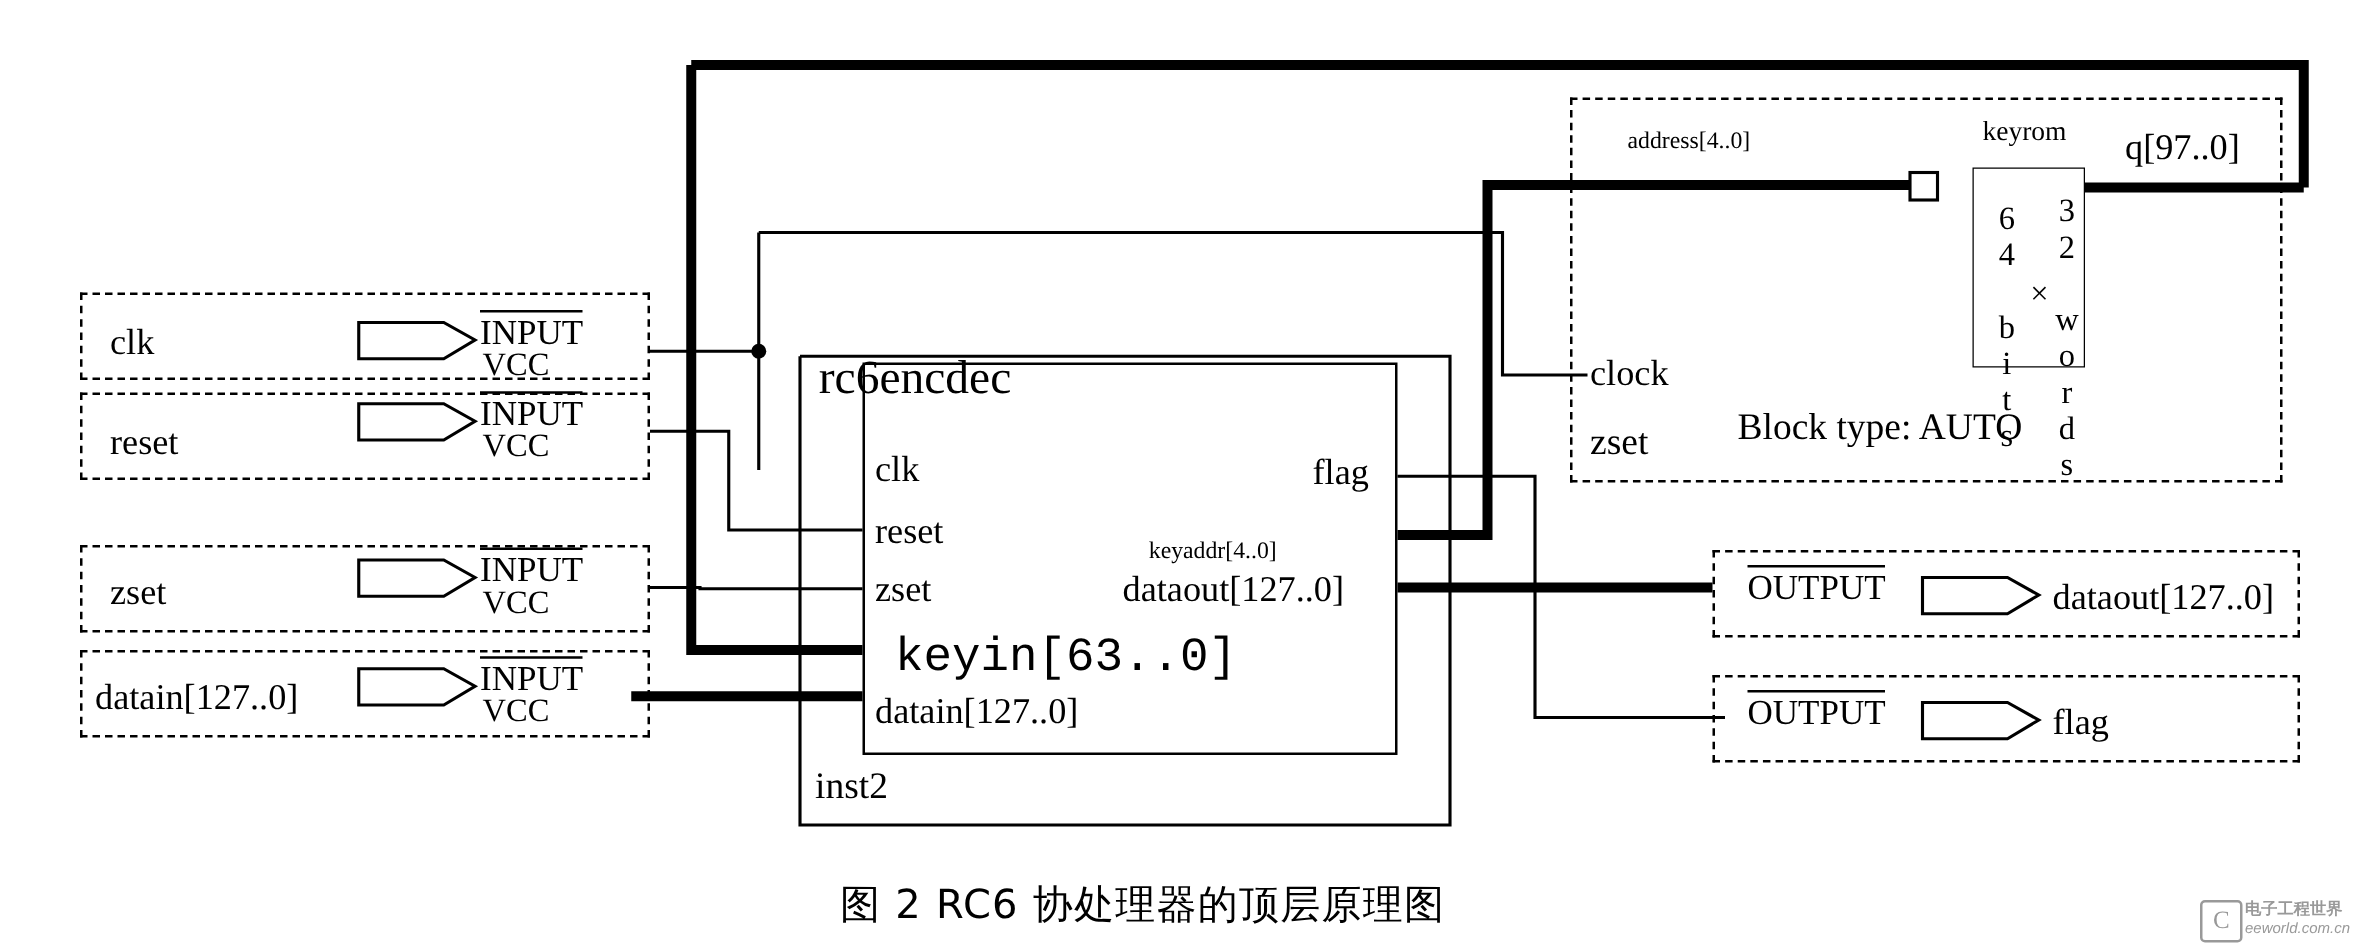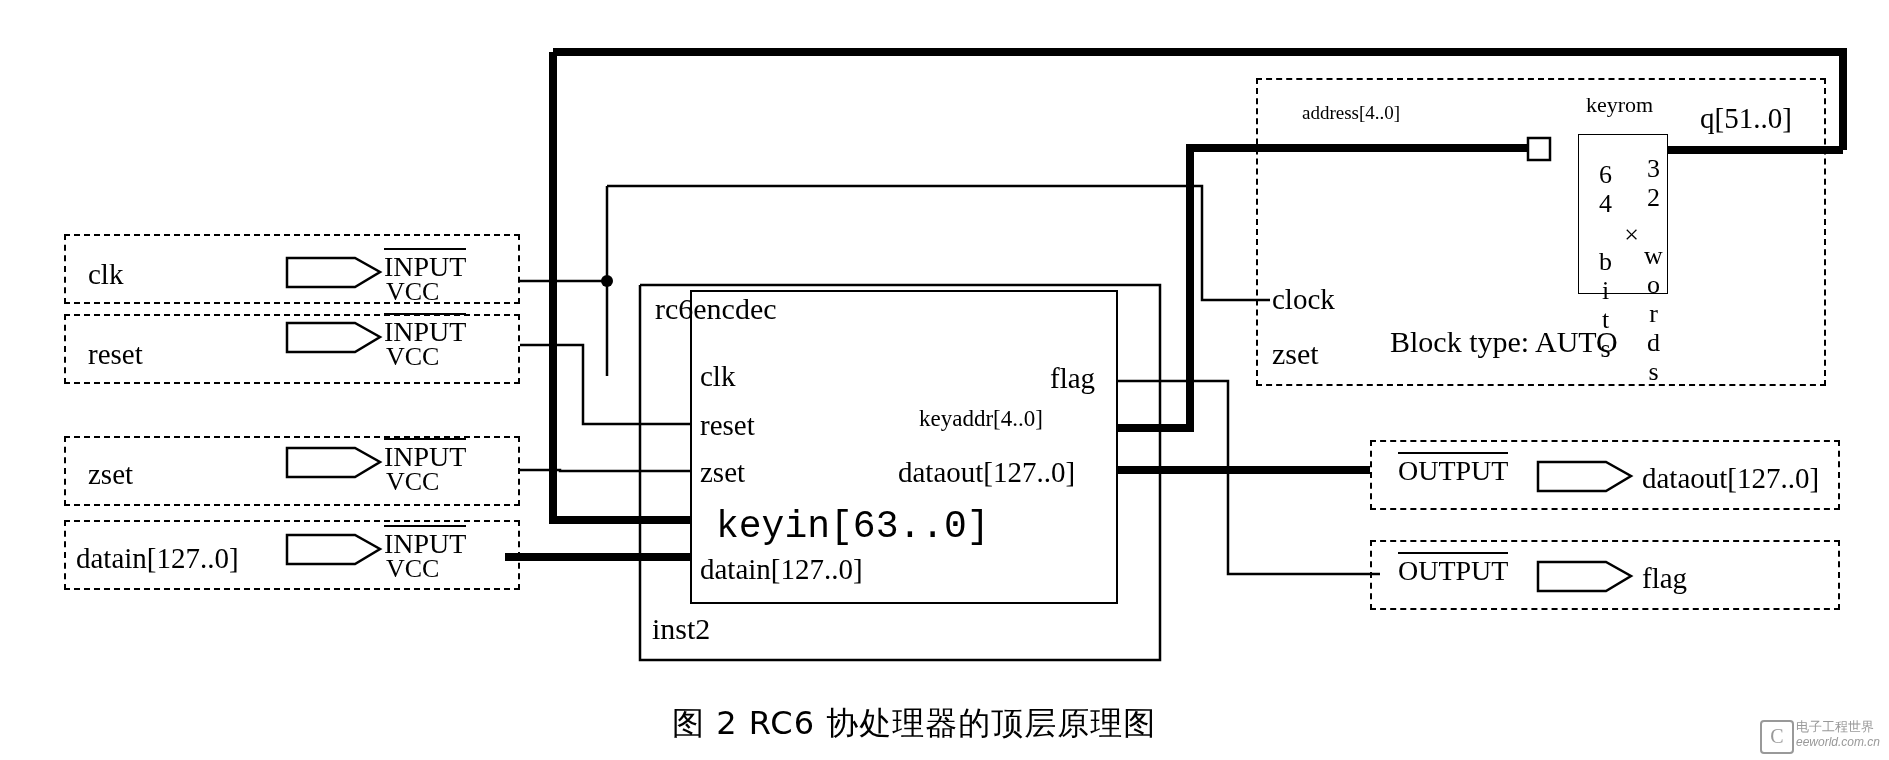--- a/index.html
+++ b/index.html
@@ -91,43 +91,43 @@
 
 <div class="lbl" style="left:384px;top:525px;font-size:28px;border-top:2px solid #000;padding-top:1px;">INPUT</div>
 <div class="lbl" style="left:386px;top:554px;font-size:26px;">VCC</div>
 
 <div class="lbl" style="left:1398px;top:452px;font-size:28px;border-top:2px solid #000;padding-top:1px;">OUTPUT</div>
 <div class="lbl" style="left:1642px;top:462px;font-size:29px;">dataout[127..0]</div>
 
 <div class="lbl" style="left:1398px;top:552px;font-size:28px;border-top:2px solid #000;padding-top:1px;">OUTPUT</div>
 <div class="lbl" style="left:1642px;top:562px;font-size:29px;">flag</div>
 
-<div class="lbl" style="left:655px;top:280px;font-size:30px;margin-top:12px;">rc6encdec</div>
+<div class="lbl" style="left:655px;top:280px;font-size:38px;">rc6encdec</div>
 <div class="lbl" style="left:652px;top:612px;font-size:30px;">inst2</div>
 
 <div class="lbl" style="left:700px;top:360px;font-size:29px;">clk</div>
 <div class="lbl" style="left:700px;top:409px;font-size:29px;">reset</div>
 <div class="lbl" style="left:700px;top:456px;font-size:29px;">zset</div>
 <div class="lbl" style="left:716px;top:505px;font-size:38px;font-family:Liberation Mono, monospace;">keyin[63..0]</div>
 <div class="lbl" style="left:700px;top:553px;font-size:29px;">datain[127..0]</div>
 
 <div class="lbl" style="left:1050px;top:362px;font-size:29px;text-align:right;">flag</div>
-<div class="lbl" style="left:919px;top:406px;font-size:23px;">keyaddr[4..0]</div>
+<div class="lbl" style="left:919px;top:430px;font-size:19px;">keyaddr[4..0]</div>
 <div class="lbl" style="left:898px;top:456px;font-size:29px;">dataout[127..0]</div>
 
 <div class="lbl" style="left:1586px;top:92px;font-size:22px;">keyrom</div>
 <div class="lbl" style="left:1272px;top:102px;font-size:19px;margin-left:30px;">address[4..0]</div>
 <div class="lbl" style="left:1272px;top:283px;font-size:29px;">clock</div>
-<div class="lbl" style="left:1700px;top:102px;font-size:29px;">q[51..0]</div>
+<div class="lbl" style="left:1700px;top:102px;font-size:29px;">q[97..0]</div>
 <div class="lbl" style="left:1272px;top:337px;font-size:30px;">zset</div>
 <div class="lbl" style="left:1390px;top:325px;font-size:30px;">Block type: AUTO</div>
 
 <div class="lbl vert" style="left:1590px;top:160px;font-size:26px;">64 bits</div>
 <div class="lbl vert" style="left:1616px;top:220px;font-size:26px;">×</div>
 <div class="lbl vert" style="left:1638px;top:154px;font-size:26px;">32 words</div>
 
 <div class="caption" style="left:672px;top:702px;font-size:32px;letter-spacing:1px;font-family:'DejaVu Sans',sans-serif;">图 2   RC6 协处理器的顶层原理图</div>
 
 <div class="wm" style="left:1760px;top:718px;width:120px;height:36px;">
   <div style="position:absolute;left:0;top:2px;width:30px;height:30px;border:2px solid #999;border-radius:4px;color:#999;font-size:20px;text-align:center;line-height:28px;font-family:'Liberation Serif',serif;">C</div>
-  <div style="position:absolute;left:36px;top:0px;font-size:13px;color:#999;font-family:'DejaVu Sans',sans-serif;">电子工程世界</div>
+  <div style="position:absolute;left:36px;top:0px;font-size:13px;color:#999;font-family:'DejaVu Sans',sans-serif;font-weight:bold;">电子工程世界</div>
   <div style="position:absolute;left:36px;top:17px;font-size:12px;color:#999;font-family:'Liberation Sans',sans-serif;font-style:italic;">eeworld.com.cn</div>
 </div>
 
 </body></html>

